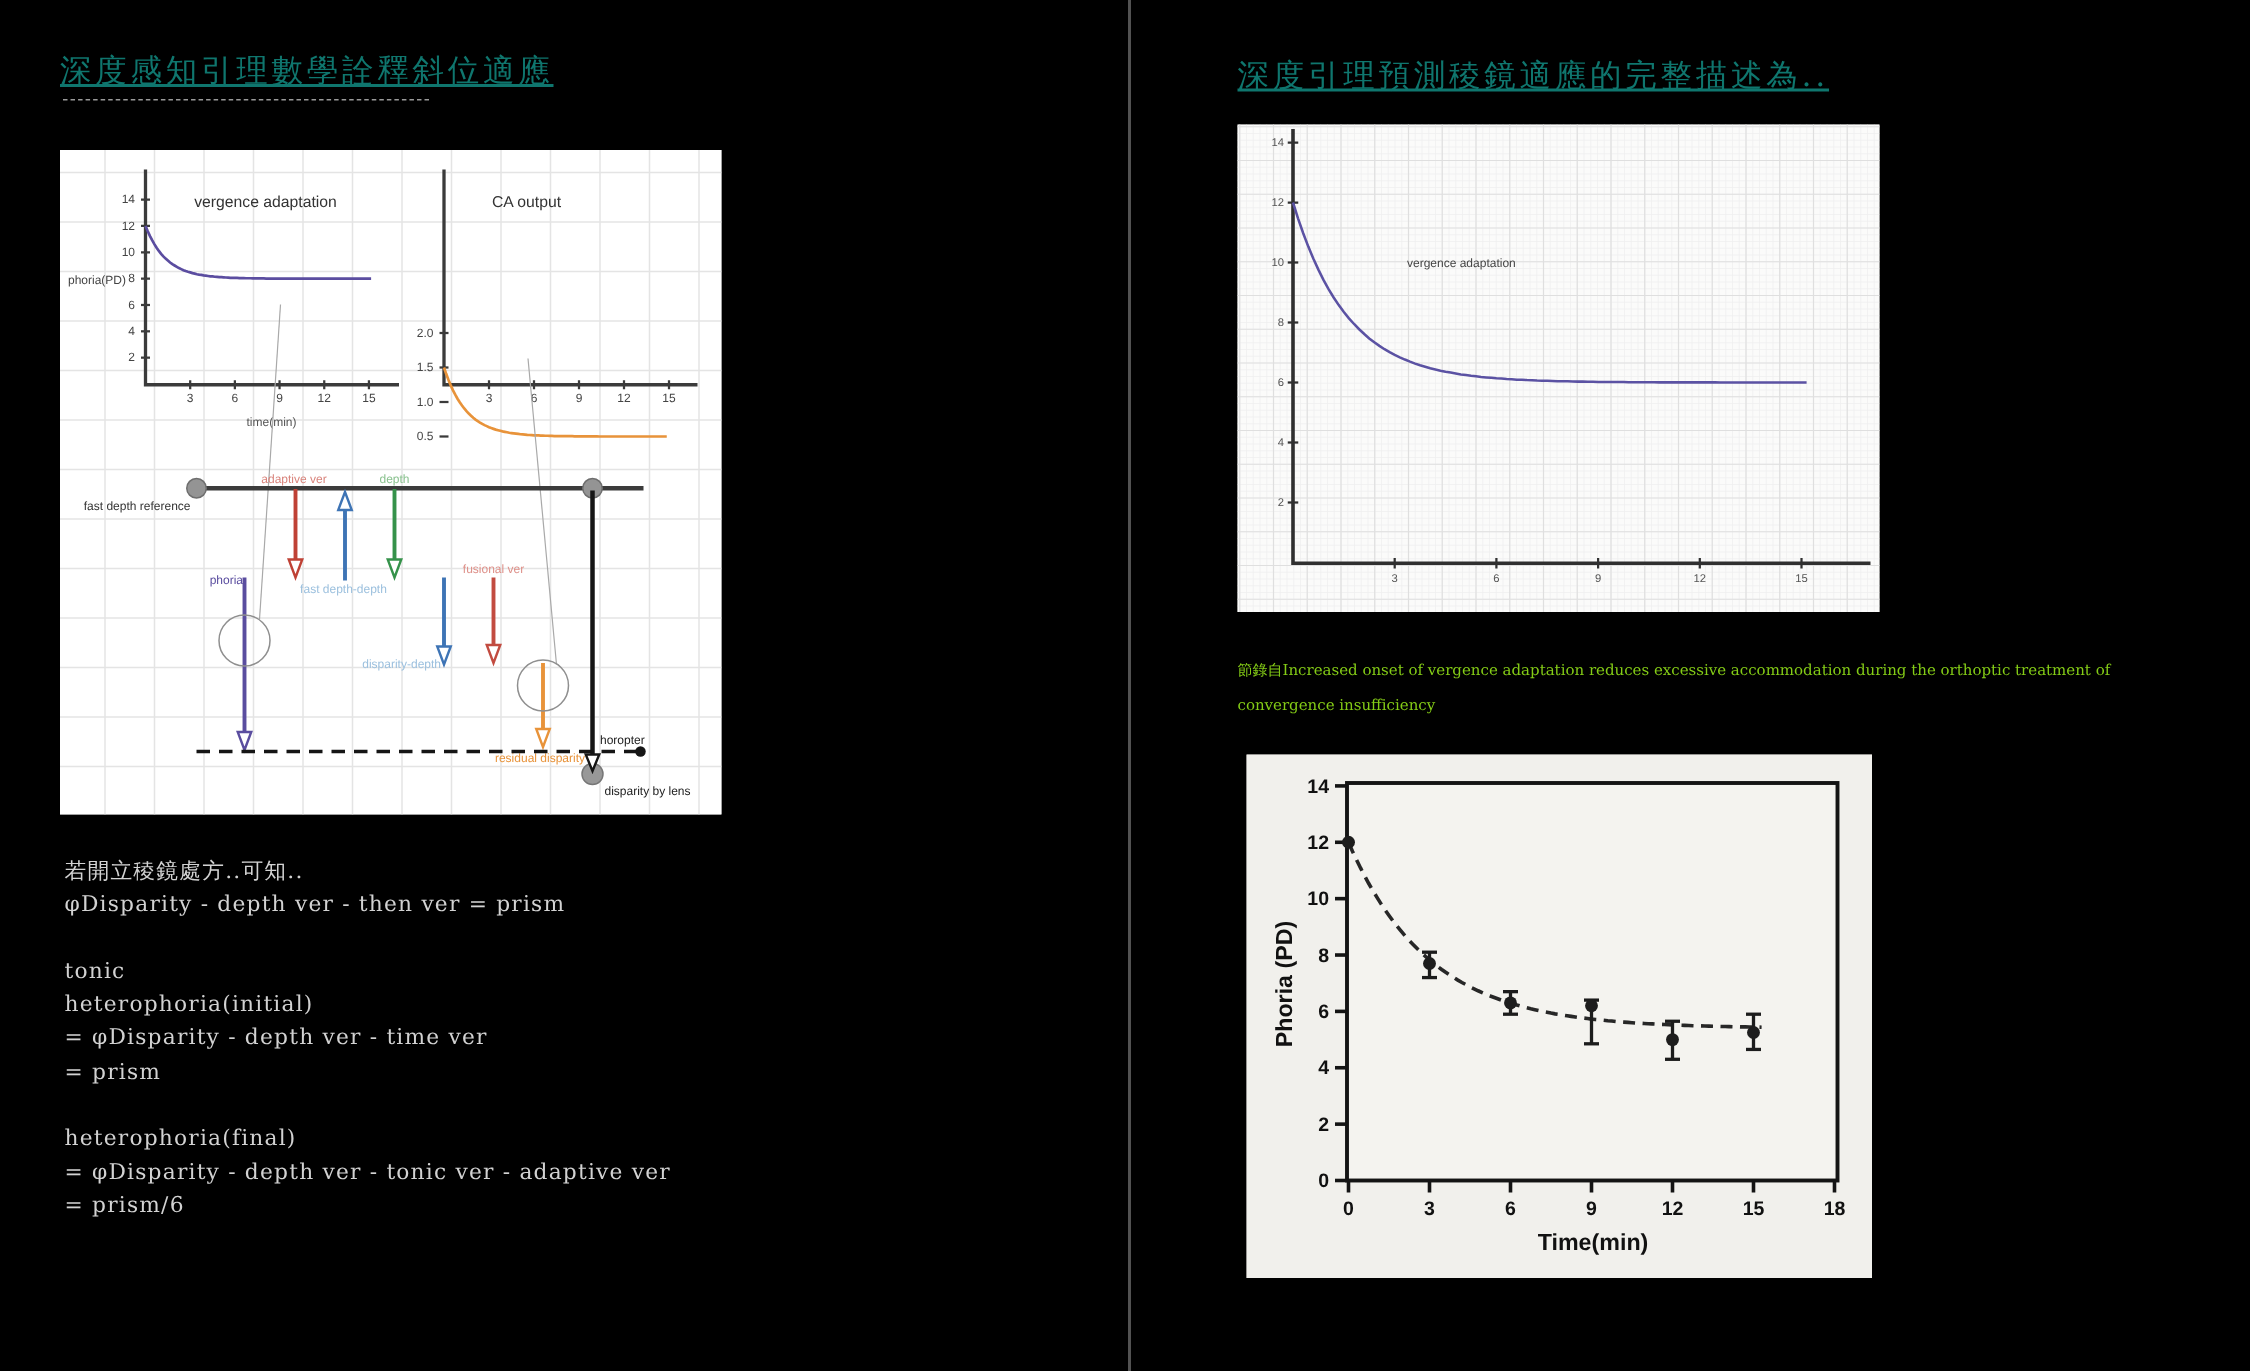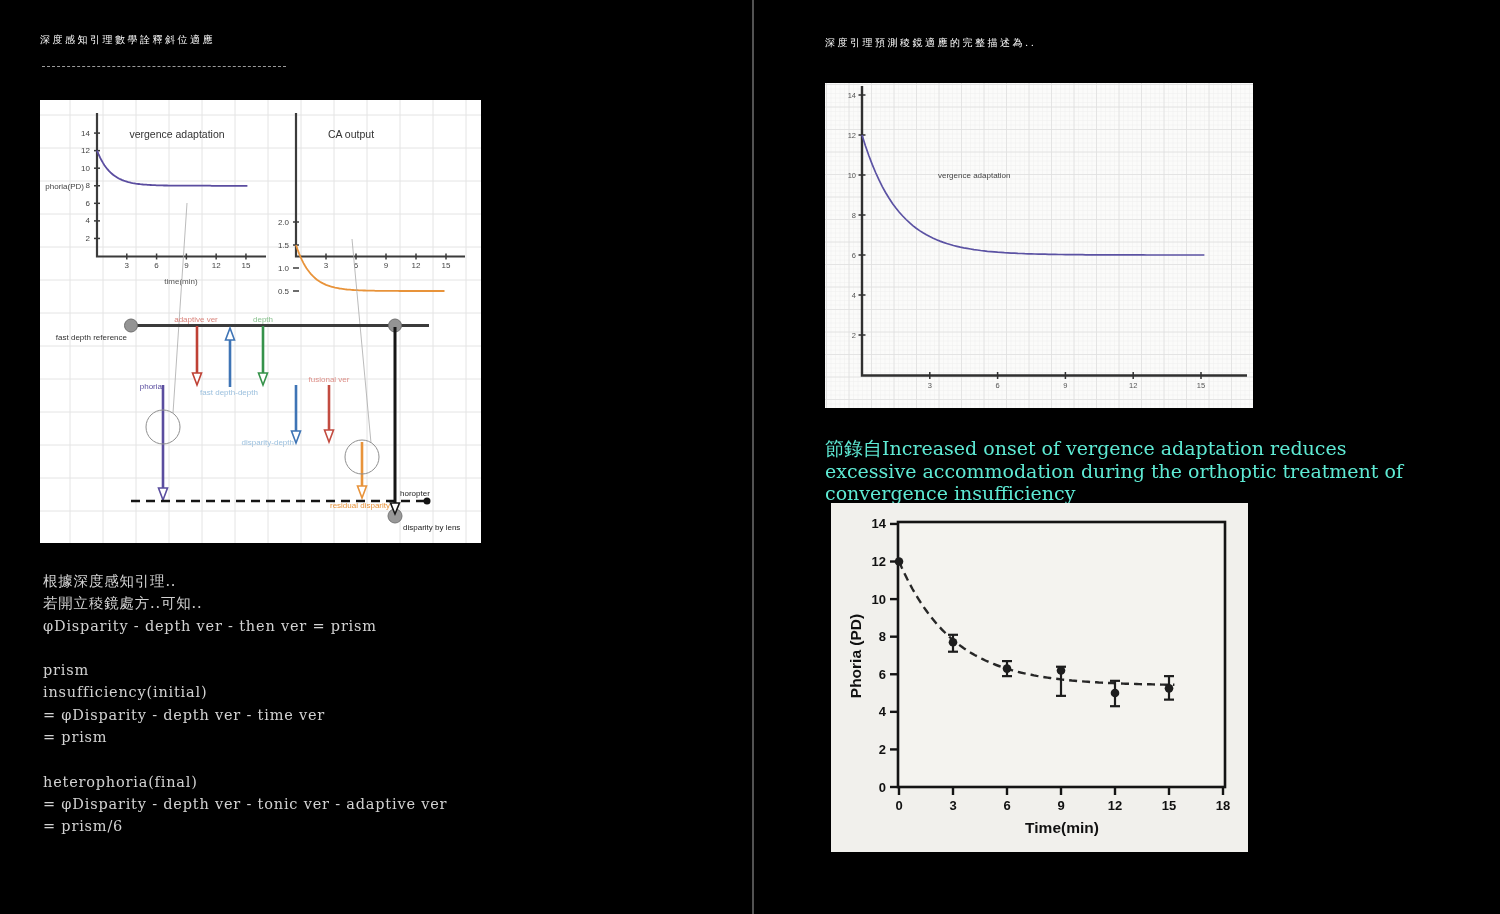--- a/index.html
+++ b/index.html
@@ -2,30 +2,30 @@
 <html><head>
 <meta charset="utf-8">
 <style>
   html,body{margin:0;padding:0;background:#000;}
   #stage{position:relative;width:1500px;height:914px;background:#000;overflow:hidden;
          font-family:"DejaVu Serif","Liberation Serif",serif;color:#d2d2d2;}
   .divider{position:absolute;left:752px;top:0;width:2px;height:914px;background:#525252;}
   .pane{position:absolute;top:0;height:914px;}
   #pane-left{left:0;width:752px;}
   #pane-right{left:754px;width:712px;}
-  .doc-title{position:absolute;font-size:10px;font-weight:normal;letter-spacing:2.5px;color:#ffffff;margin:0;white-space:nowrap;}
+  .doc-title{position:absolute;font-size:21px;font-weight:normal;letter-spacing:2.5px;color:#0f766e;margin:0;white-space:nowrap;text-decoration:underline;}
   #left-title{left:40px;top:33px;}
   #right-title{left:71px;top:36px;}
   .dash-rule{position:absolute;left:42px;top:66px;width:244px;border-top:1px dashed #9a9a9a;}
   .figure-box{position:absolute;background:#fff;}
   #fig-left-box{left:40px;top:100px;width:441px;height:443px;}
   #fig-rt-box{left:71px;top:83px;width:428px;height:325px;background:#fbfbfa;}
   #fig-rb-box{left:77px;top:503px;width:417px;height:349px;background:#f1f0ec;}
   .notes{position:absolute;left:43px;top:570px;font-size:14.5px;line-height:22.3px;letter-spacing:0.8px;color:#d2d2d2;}
-  .caption{position:absolute;left:71px;top:437px;width:618px;font-size:19px;line-height:22.5px;color:#5eead4;margin:0;}
+  .caption{position:absolute;left:71px;top:437px;width:618px;font-size:10px;line-height:22.5px;color:#84cc16;margin:0;}
   svg{display:block;}
   svg text{font-family:"Liberation Sans","DejaVu Sans",sans-serif;}
 </style>
 </head>
 <body>
 
 <div id="stage">
   <div class="divider"></div>
 
   <div class="pane" id="pane-left">
@@ -164,26 +164,25 @@
             <circle cx="387" cy="401" r="3.5" fill="#151515"></circle>
             <text x="360" y="396" fill="#222" font-size="8">horopter</text>
             <line x1="355" y1="227" x2="355" y2="403" stroke="#151515" stroke-width="3"></line>
             <circle cx="355" cy="416" r="7" fill="#989898" stroke="#777" stroke-width="1"></circle>
             <path d="M355,414 L350.5,403 L359.5,403 Z" fill="#fff" stroke="#151515" stroke-width="1.6"></path>
             <text x="363" y="430" fill="#222" font-size="8">disparity by lens</text>
           </g>
         </svg>
     </div>
     <div class="notes" id="notes-left">
-        <div>根據深度感知引理..</div>
         <div>若開立稜鏡處方..可知..</div>
         <div>φDisparity - depth ver - then ver = prism</div>
         <div>&nbsp;</div>
-        <div>prism</div>
-        <div>insufficiency(initial)</div>
+        <div>tonic</div>
+        <div>heterophoria(initial)</div>
         <div>= φDisparity - depth ver - time ver</div>
         <div>= prism</div>
         <div>&nbsp;</div>
         <div>heterophoria(final)</div>
         <div>= φDisparity - depth ver - tonic ver - adaptive ver</div>
         <div>=  prism/6</div>
       </div>
   </div>
 
   <div class="pane" id="pane-right">

